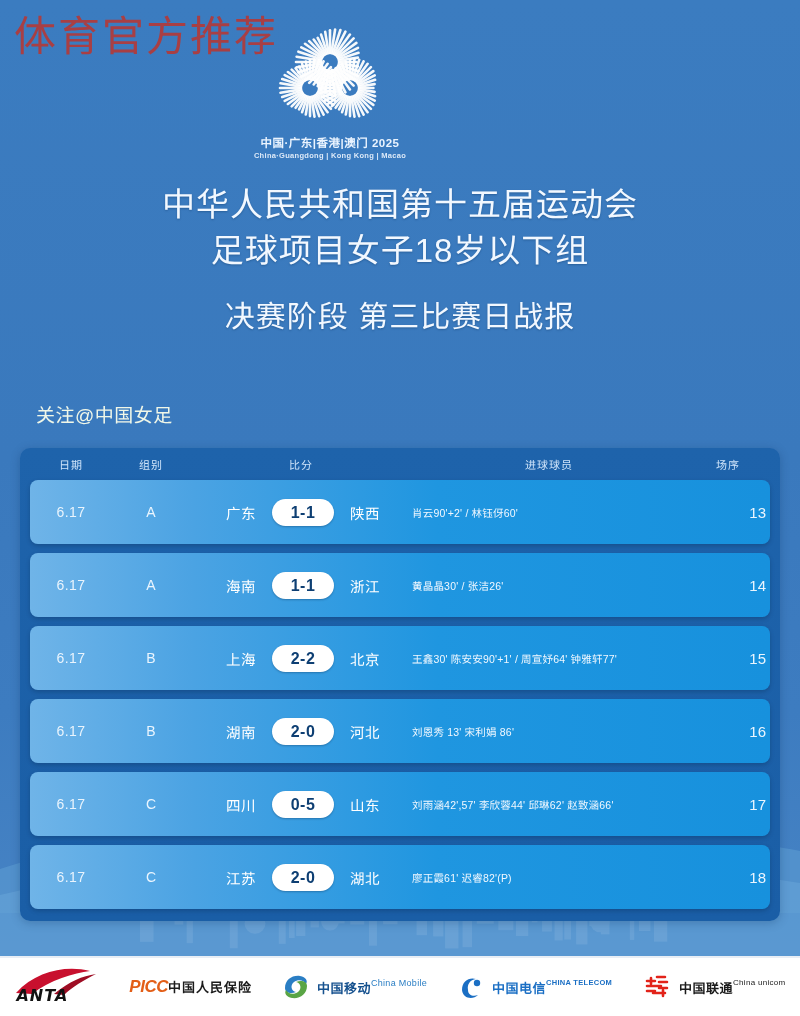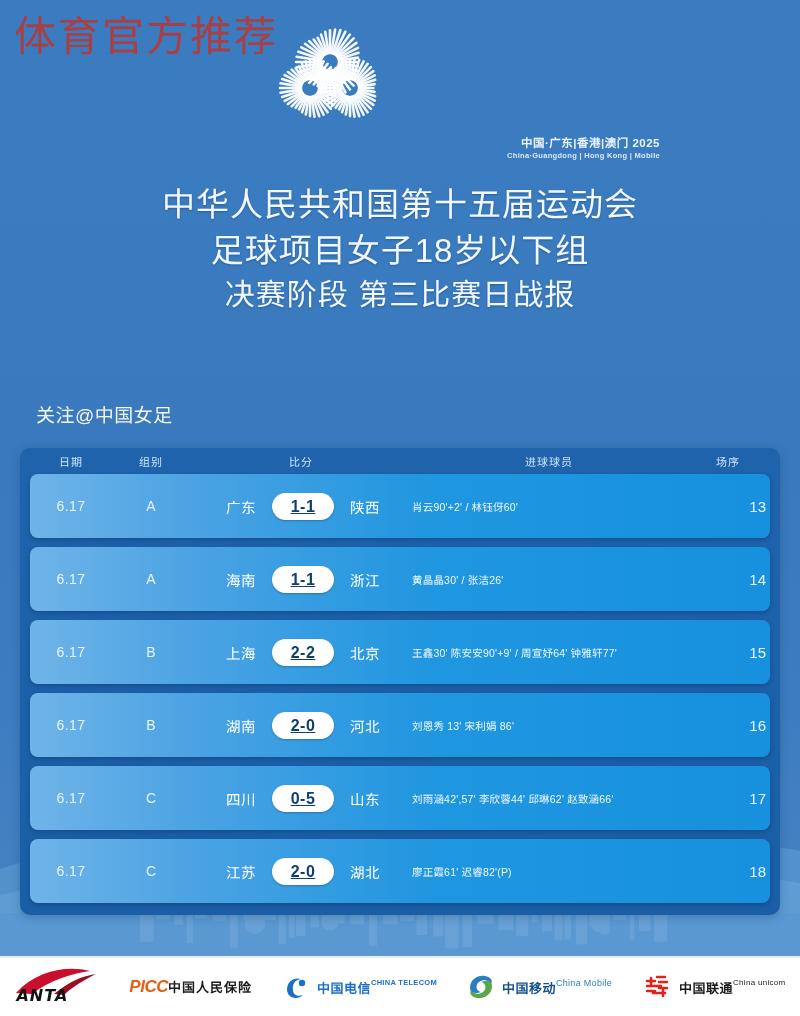--- a/index.html
+++ b/index.html
@@ -34,21 +34,21 @@
     white-space: nowrap;
     font-family: "DejaVu Serif", "Liberation Serif", serif;
   }
 
   
   .logo-wrap {
     position: absolute;
     top: 22px;
     left: 0;
     width: 660px;
-    text-align: right;
+    text-align: center;
     z-index: 6;
   }
   .logo-burst { display: block; margin: 0 auto; }
   .logo-cn {
     margin-top: 2px;
     font-size: 11.5px;
     font-weight: bold;
     color: #eaf4ff;
     letter-spacing: .5px;
     white-space: nowrap;
@@ -73,20 +73,21 @@
   }
   .title-line {
     font-size: 33px;
     line-height: 46px;
     color: #f2f8ff;
     letter-spacing: 1px;
     font-weight: 500;
     text-shadow: 0 1px 2px rgba(10,45,90,.35);
   }
   .subtitle-line {
+    margin-top: 22px;
     font-size: 30px;
     line-height: 42px;
     color: #f2f8ff;
     letter-spacing: 1px;
     font-weight: 500;
     text-shadow: 0 1px 2px rgba(10,45,90,.35);
   }
 
   .follow {
     position: absolute;
@@ -107,21 +108,21 @@
     border-radius: 10px;
     background: linear-gradient(180deg, #1e63ab 0%, #1a5ea6 100%);
     box-shadow: 0 2px 10px rgba(8,40,80,.25);
     z-index: 7;
     padding: 0 0 12px 0;
   }
 
   .thead {
     display: flex;
     align-items: center;
-    height: 26px;
+    height: 32px;
     padding: 0 14px;
     color: #cfe4fa;
     font-size: 11px;
     letter-spacing: 1px;
   }
   .th-date   { width: 74px; text-align: center; }
   .th-group  { width: 86px; text-align: center; }
   .th-score  { flex: 0 0 214px; text-align: center; }
   .th-scorer { flex: 1 1 auto; text-align: center; }
   .th-order  { width: 76px; text-align: center; }
@@ -173,21 +174,20 @@
     height: 27px;
     line-height: 27px;
     border-radius: 14px;
     background: #ffffff;
     color: #0e3f73;
     font-size: 16px;
     font-weight: bold;
     text-align: center;
     letter-spacing: .5px;
     box-shadow: 0 1px 2px rgba(5,30,60,.3);
-    text-decoration: underline;
   }
   .c-scorer {
     flex: 1 1 auto;
     font-size: 10.5px;
     color: #f1f8ff;
     letter-spacing: .2px;
     white-space: nowrap;
     overflow: hidden;
   }
   .c-order {
@@ -374,21 +374,21 @@
           <line x1="85.1" y1="58.0" x2="94.6" y2="39.3" stroke="#ffffff" stroke-width="2.6" stroke-linecap="round" opacity="0.95"></line>
           <line x1="86.3" y1="58.7" x2="98.6" y2="41.8" stroke="#ffffff" stroke-width="2.6" stroke-linecap="round" opacity="0.95"></line>
           <line x1="87.4" y1="59.6" x2="101.9" y2="45.1" stroke="#ffffff" stroke-width="2.6" stroke-linecap="round" opacity="0.95"></line>
           <line x1="88.3" y1="60.7" x2="104.3" y2="49.1" stroke="#ffffff" stroke-width="2.6" stroke-linecap="round" opacity="0.95"></line>
           <line x1="89.0" y1="61.9" x2="105.7" y2="53.4" stroke="#ffffff" stroke-width="2.6" stroke-linecap="round" opacity="0.95"></line>
           <line x1="89.6" y1="63.2" x2="106.1" y2="57.8" stroke="#ffffff" stroke-width="2.6" stroke-linecap="round" opacity="0.95"></line>
           <line x1="89.9" y1="64.6" x2="105.6" y2="62.1" stroke="#ffffff" stroke-width="2.6" stroke-linecap="round" opacity="0.95"></line>
         </g>
     </svg>
     <div class="logo-cn">中国·广东|香港|澳门 2025</div>
-    <div class="logo-en">China·Guangdong | Hong Kong | Mobile</div>
+    <div class="logo-en">China·Guangdong | Kong Kong | Macao</div>
   </div>
 
   <div class="titles">
     <div class="title-line">中华人民共和国第十五届运动会</div>
     <div class="title-line">足球项目女子18岁以下组</div>
     <div class="subtitle-line">决赛阶段 第三比赛日战报</div>
   </div>
 
   <div class="follow">关注@中国女足</div>
 
@@ -424,21 +424,21 @@
           <div class="c-order">14</div>
         </div>
         <div class="row">
           <div class="c-date">6.17</div>
           <div class="c-group">B</div>
           <div class="c-match">
             <div class="team home">上海</div>
             <div class="score-pill">2-2</div>
             <div class="team away">北京</div>
           </div>
-          <div class="c-scorer">王鑫30' 陈安安90'+9' / 周宣妤64' 钟雅轩77'</div>
+          <div class="c-scorer">王鑫30' 陈安安90'+1' / 周宣妤64' 钟雅轩77'</div>
           <div class="c-order">15</div>
         </div>
         <div class="row">
           <div class="c-date">6.17</div>
           <div class="c-group">B</div>
           <div class="c-match">
             <div class="team home">湖南</div>
             <div class="score-pill">2-0</div>
             <div class="team away">河北</div>
           </div>
@@ -574,37 +574,37 @@
 
     <div class="sponsor picc-wrap">
       <div class="sp-text">
         <span class="picc-mark">PICC</span>
         <span class="picc-cn">中国人民保险</span>
       </div>
     </div>
 
     <div class="sponsor">
       <svg width="30" height="30" viewBox="0 0 30 30">
+        <path d="M4,16 C4,8 11,3 19,4 C25,5 27,9 25,12 C23,8 17,7 13,10 C9,13 10,19 15,20 C10,22 4,21 4,16 Z" fill="#2a7ec4"></path>
+        <path d="M26,14 C26,22 19,27 11,26 C5,25 3,21 5,18 C7,22 13,23 17,20 C21,17 20,11 15,10 C20,8 26,9 26,14 Z" fill="#5aa545"></path>
+      </svg>
+      <div class="sp-text">
+        <span class="sp-cn mobile-cn">中国移动</span>
+        <span class="sp-en mobile-en">China Mobile</span>
+      </div>
+    </div>
+
+    <div class="sponsor">
+      <svg width="30" height="30" viewBox="0 0 30 30">
         <path d="M6,18 C6,9 13,5 20,7 C14,8 11,12 12,18 C12,23 17,25 22,23 C17,28 7,27 6,18 Z" fill="#1b6fc4"></path>
         <circle cx="21" cy="11" r="3.2" fill="#1b6fc4"></circle>
       </svg>
       <div class="sp-text">
         <span class="sp-cn telecom-cn">中国电信</span>
         <span class="sp-en telecom-en">CHINA TELECOM</span>
-      </div>
-    </div>
-
-    <div class="sponsor">
-      <svg width="30" height="30" viewBox="0 0 30 30">
-        <path d="M4,16 C4,8 11,3 19,4 C25,5 27,9 25,12 C23,8 17,7 13,10 C9,13 10,19 15,20 C10,22 4,21 4,16 Z" fill="#2a7ec4"></path>
-        <path d="M26,14 C26,22 19,27 11,26 C5,25 3,21 5,18 C7,22 13,23 17,20 C21,17 20,11 15,10 C20,8 26,9 26,14 Z" fill="#5aa545"></path>
-      </svg>
-      <div class="sp-text">
-        <span class="sp-cn mobile-cn">中国移动</span>
-        <span class="sp-en mobile-en">China Mobile</span>
       </div>
     </div>
 
     <div class="sponsor">
       <svg width="32" height="30" viewBox="0 0 32 30">
         <g fill="none" stroke="#e2231a" stroke-width="2.6" stroke-linecap="round">
           <path d="M6,9 L14,9 M6,14 L20,14 M6,19 L14,19"></path>
           <path d="M16,5 L24,5 M12,21 L24,21 M18,10 L26,10 M18,16 L26,16"></path>
           <path d="M10,6 L10,12 M22,18 L22,24"></path>
         </g>

